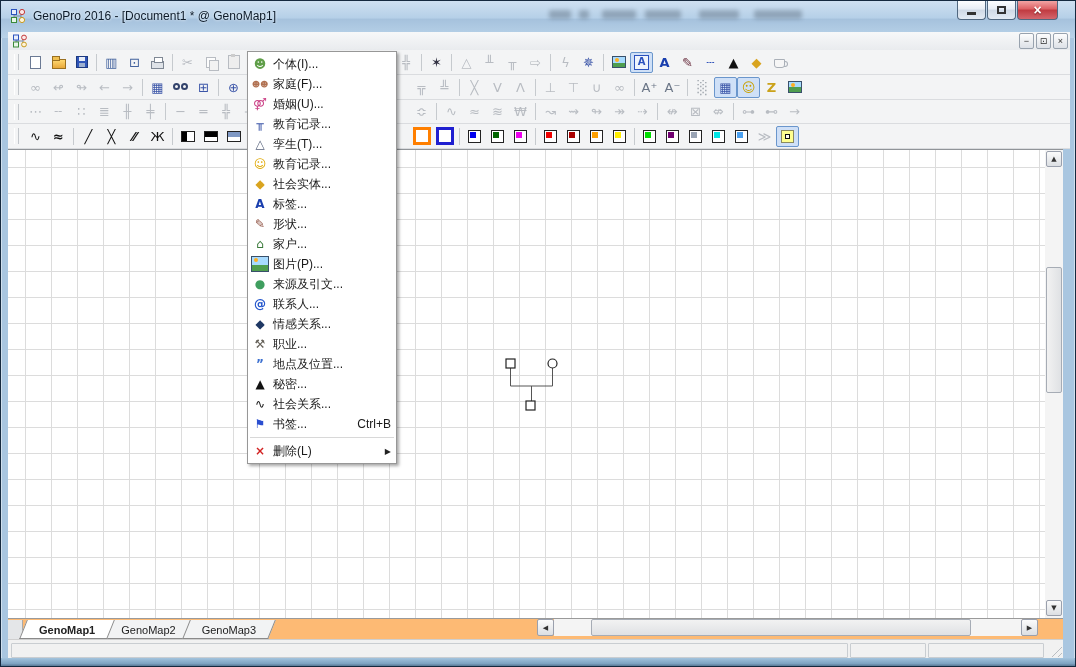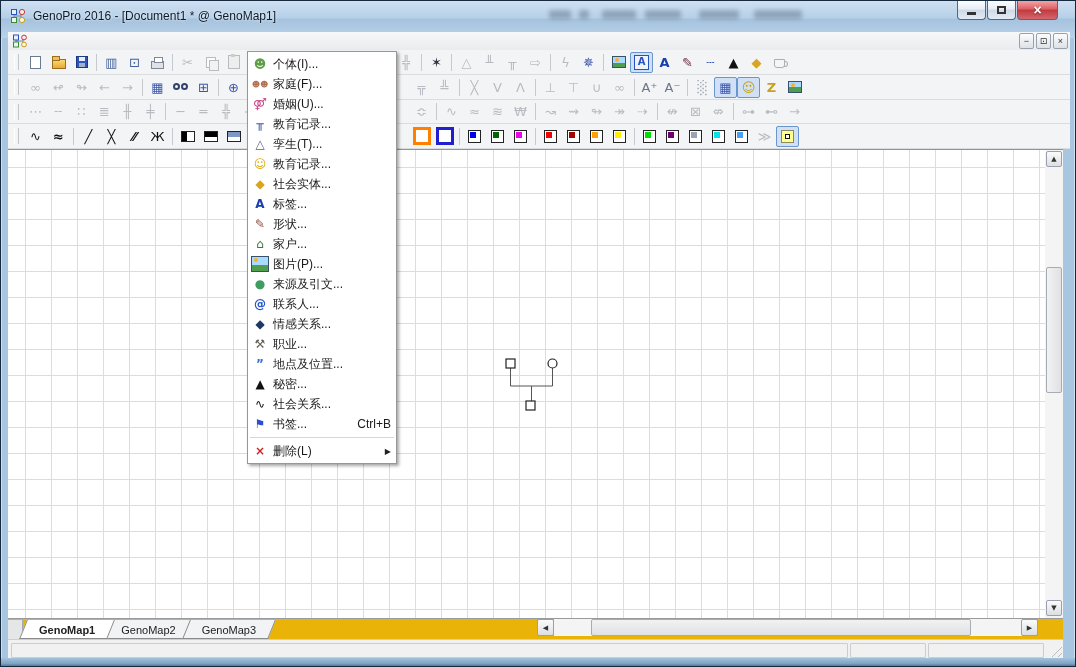--- a/index.html
+++ b/index.html
@@ -80,21 +80,21 @@
   .dropdown{position:absolute;left:246px;top:50px;width:150px;background:#fff;border:1px solid #979797;
     box-shadow:2px 2px 3px rgba(0,0,0,.35);z-index:50;padding:2px 0;box-sizing:border-box;}
   .menuitem{height:20px;display:flex;align-items:center;padding:0 5px 0 3px;font-size:12px;color:#1a1a1a;white-space:nowrap;}
   .micon{width:18px;height:16px;flex:0 0 auto;display:flex;align-items:center;justify-content:center;
     font-family:"DejaVu Sans",sans-serif;font-size:12px;margin-right:4px;}
   .mlabel{flex:1 1 auto;}
   .mshort{margin-left:8px;color:#1a1a1a;}
   .msub{width:8px;font-size:8px;color:#222;text-align:right;}
   .msep{height:1px;background:#d8d8d8;margin:3px 2px;}
   
-  .tabstrip{position:absolute;left:7px;top:617px;width:1055px;height:21px;background:#eab308;border-top:1px solid #9a9a9a;box-sizing:border-box;}
+  .tabstrip{position:absolute;left:7px;top:617px;width:1055px;height:21px;background:#fdba74;border-top:1px solid #9a9a9a;box-sizing:border-box;}
   .tab-home{position:absolute;left:0;top:1px;width:14px;height:19px;background:#e4e6e8;border-right:1px solid #aaa;}
   .tabs{position:absolute;left:15px;top:1px;height:19px;display:flex;}
   .tab{position:relative;height:19px;padding:0 16px;display:flex;align-items:center;font-size:11px;color:#222;margin-right:-6px;}
   .tab .bg{position:absolute;inset:0;transform:skewX(-22deg);background:#f2f3f4;border:1px solid #8a8a8a;border-top:none;box-sizing:border-box;}
   .tab.active{z-index:2;font-weight:700;}
   .tab.active .bg{background:#fff;}
   .tab .lbl{position:relative;z-index:1;}
   .sbtn{position:absolute;background:linear-gradient(#fbfbfb,#dcdfe3);border:1px solid #9aa0ad;border-radius:2px;
     display:flex;align-items:center;justify-content:center;font-size:7px;color:#333;box-sizing:border-box;
     font-family:"DejaVu Sans",sans-serif;}

